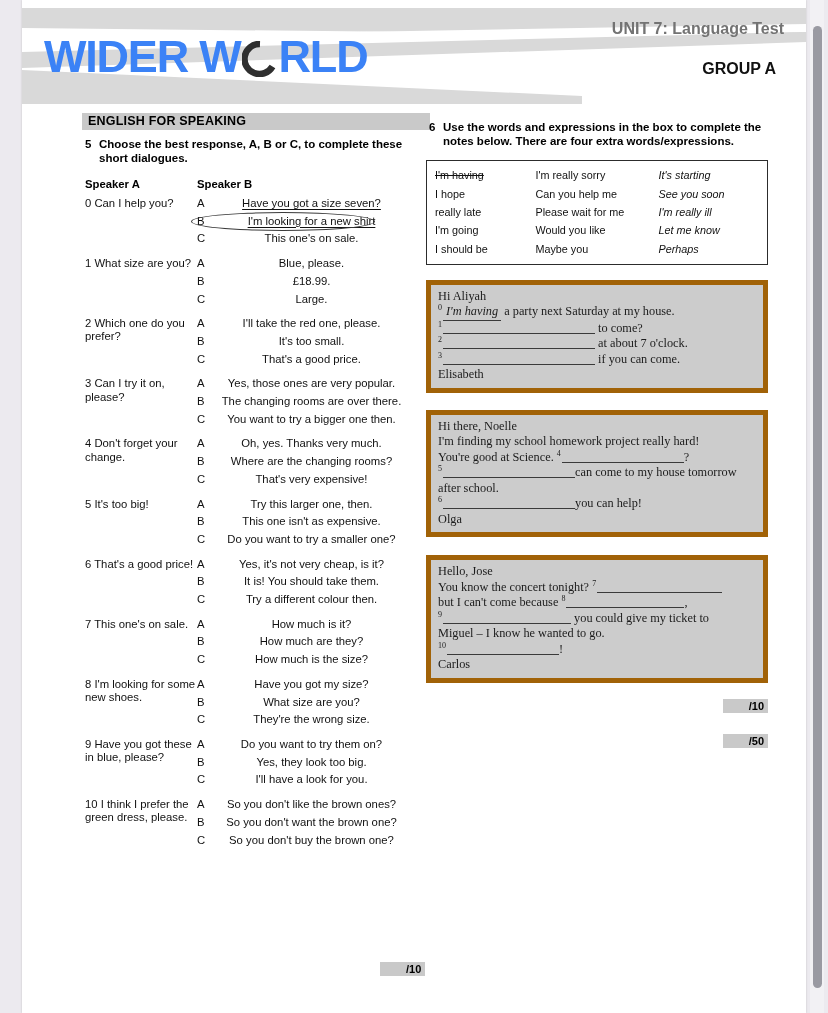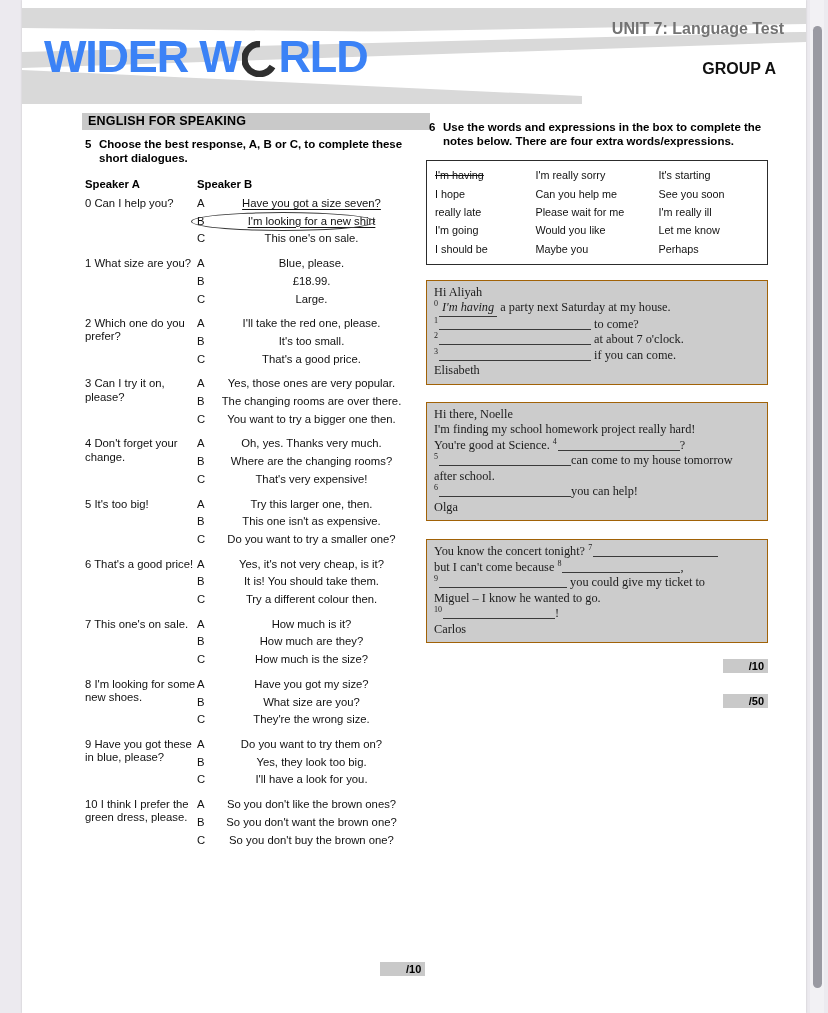--- a/index.html
+++ b/index.html
@@ -163,27 +163,27 @@
   #wordbox table { width: 100%; border-collapse: collapse; }
   #wordbox td {
     font-size: 10.8px;
     color: #111;
     padding: 3.2px 0;
     vertical-align: top;
     line-height: 12px;
   }
   #wordbox td.c1 { width: 31%; }
   #wordbox td.c2 { width: 38%; }
-  #wordbox td.c3 { width: 31%; }
+  #wordbox td.c3 { width: 31%; font-style: italic; }
   .struck { text-decoration: line-through; text-decoration-thickness: 1px; }
 
   
   .note {
     background: #cccccc;
-    border: 1px solid #a16207;
+    border: 5px solid #a16207;
     font-family: "Liberation Serif", serif;
     font-size: 12.3px;
     line-height: 15.5px;
     color: #1b1b1b;
     padding: 4px 7px 5px 7px;
   }
   .note .line { white-space: nowrap; }
   .sup {
     font-size: 8px;
     vertical-align: super;
@@ -498,20 +498,21 @@
         <div class="line">Hi there, Noelle</div>
         <div class="line">I'm finding my school homework project really hard!</div>
         <div class="line"><span>You're good at Science.</span> <span class="sup">4</span><span class="blank" style="width:122px"></span><span>?</span></div>
         <div class="line"><span class="sup">5</span><span class="blank" style="width:132px"></span><span>can come to my house tomorrow</span></div>
         <div class="line">after school.</div>
         <div class="line"><span class="sup">6</span><span class="blank" style="width:132px"></span><span>you can help!</span></div>
         <div class="line">Olga</div>
       </div>
 
       <div class="note" id="note3">
+        <div class="line">Hello, Jose</div>
         <div class="line"><span>You know the concert tonight?</span> <span class="sup">7</span><span class="blank" style="width:125px"></span></div>
         <div class="line"><span>but I can't come because</span> <span class="sup">8</span><span class="blank" style="width:118px"></span><span>,</span></div>
         <div class="line"><span class="sup">9</span><span class="blank" style="width:128px"></span> <span>you could give my ticket to</span></div>
         <div class="line">Miguel – I know he wanted to go.</div>
         <div class="line"><span class="sup">10</span><span class="blank" style="width:112px"></span><span>!</span></div>
         <div class="line">Carlos</div>
       </div>
 
       <div id="write-score1">
         <span class="score">/10</span>

